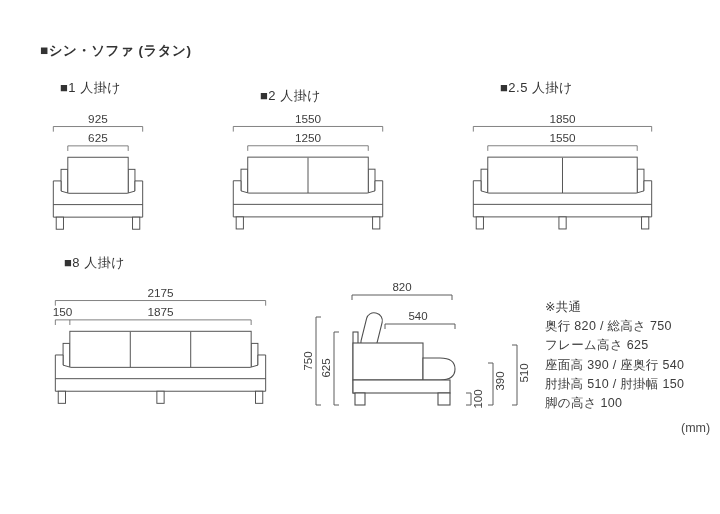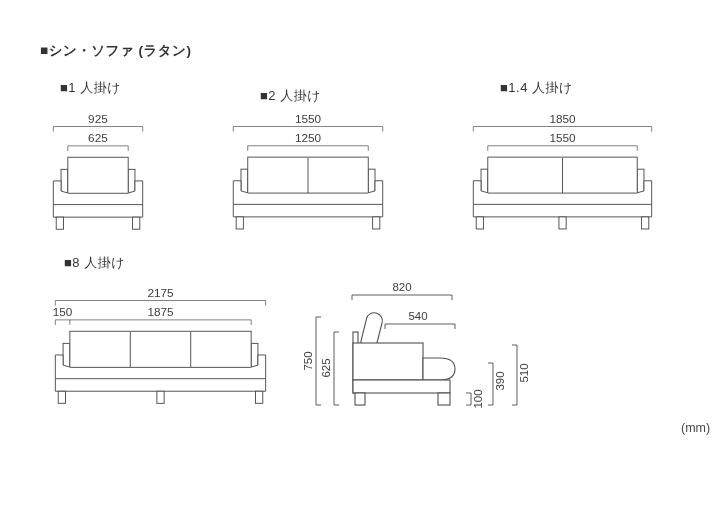--- a/index.html
+++ b/index.html
@@ -33,21 +33,21 @@
 </style>
 </head>
 <body>
 
 <div class="canvas">
 
   <div class="title">■シン・ソファ (ラタン)</div>
 
   <div class="fig-label" style="left:40px;top:79px">■1 人掛け</div>
   <div class="fig-label" style="left:240px;top:87px">■2 人掛け</div>
-  <div class="fig-label" style="left:480px;top:79px">■1.4 人掛け</div>
+  <div class="fig-label" style="left:480px;top:79px">■2.5 人掛け</div>
   <div class="fig-label" style="left:44px;top:254px">■8 人掛け</div>
 
   <svg style="left:34px;top:107px" width="128" height="129.5" viewBox="-200 -520 1325 1340">
     <rect class="draw" x="80" y="125" width="70" height="255"></rect>
     <rect class="draw" x="775" y="125" width="70" height="255"></rect>
     <rect class="draw" x="150" y="0" width="625" height="385"></rect>
     <path class="draw" d="M0,245 H80 V350 L160,373 H765 L845,350 V245 H925 V620 H0 Z"></path>
     <path class="dline" d="M0,490 H925"></path>
     <rect class="draw" x="30" y="620" width="75" height="125"></rect>
     <rect class="draw" x="820" y="620" width="75" height="125"></rect>
@@ -125,16 +125,24 @@
 
     <text class="sdimtxt" x="107" y="23" text-anchor="middle">820</text>
     <text class="sdimtxt" x="123" y="52" text-anchor="middle">540</text>
     <text class="sdimtxt" x="17" y="93" text-anchor="middle" transform="rotate(-90 17 93)">750</text>
     <text class="sdimtxt" x="35" y="100" text-anchor="middle" transform="rotate(-90 35 100)">625</text>
     <text class="sdimtxt" x="187" y="131" text-anchor="middle" transform="rotate(-90 187 131)">100</text>
     <text class="sdimtxt" x="209" y="113" text-anchor="middle" transform="rotate(-90 209 113)">390</text>
     <text class="sdimtxt" x="233" y="105" text-anchor="middle" transform="rotate(-90 233 105)">510</text>
   </svg>
 
+  <div class="notes">
+    <div>※共通</div>
+    <div>奥行 820 / 総高さ 750</div>
+    <div>フレーム高さ 625</div>
+    <div>座面高 390 / 座奥行 540</div>
+    <div>肘掛高 510 / 肘掛幅 150</div>
+    <div>脚の高さ 100</div>
+  </div>
 
   <div class="unit">(mm)</div>
 
 </div>
 
 </body></html>

